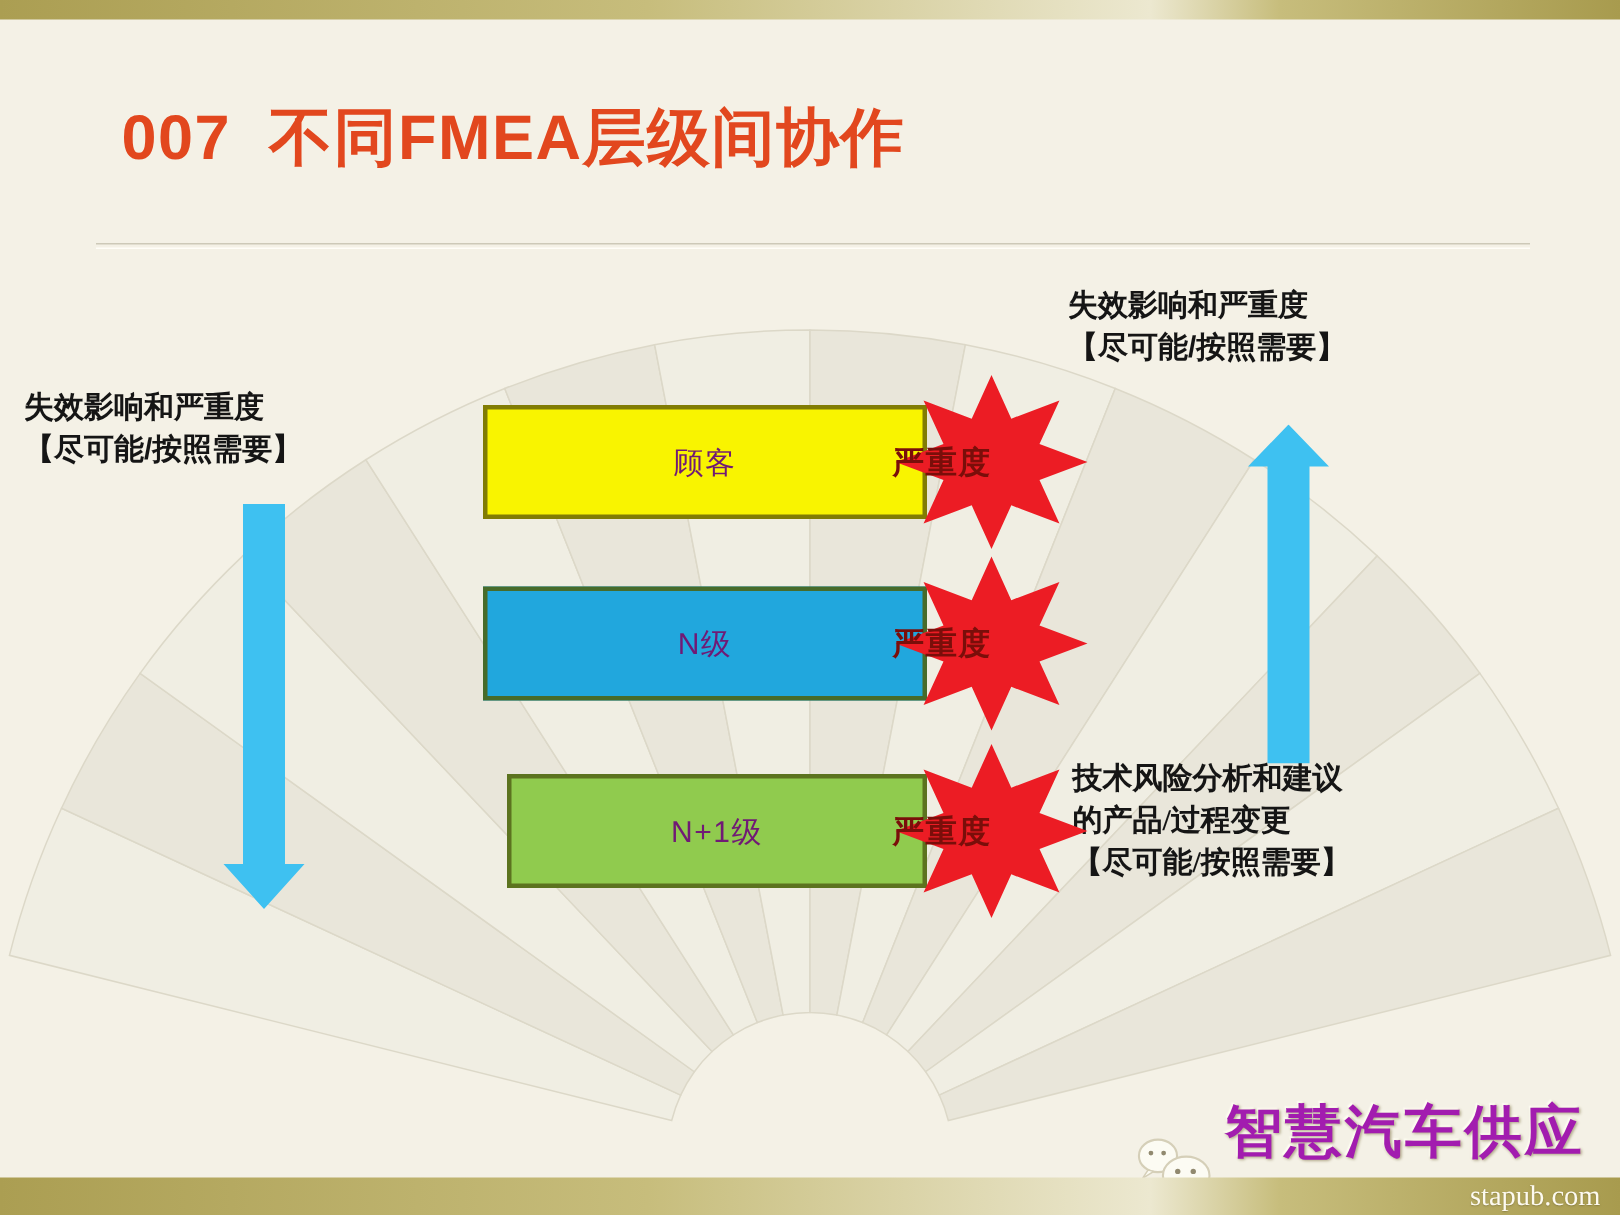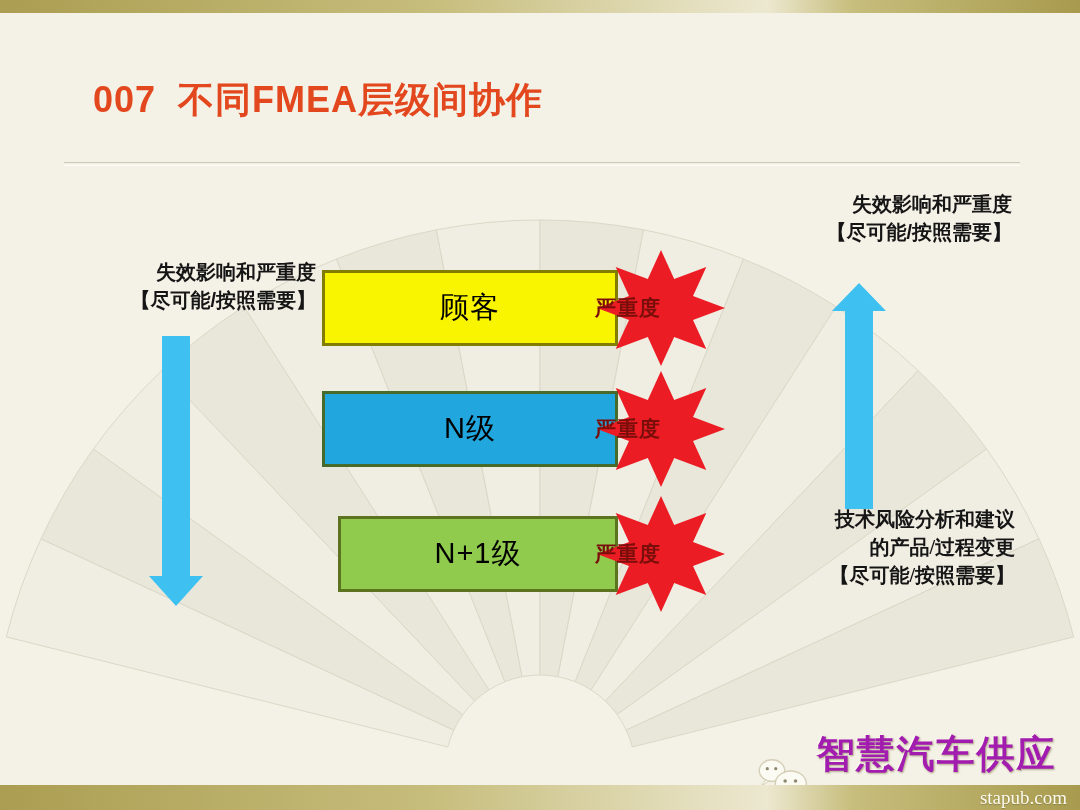--- a/index.html
+++ b/index.html
@@ -17,49 +17,49 @@
     position:absolute;bottom:0;left:0;right:0;height:25px;
     background:linear-gradient(90deg,#ab9e52 0%,#c7bd7c 40%,#ece8d0 71%,#c7bd7c 79%,#a89b4e 100%);
     text-align:right;
   }
   .site{
     font-family:"Liberation Serif","DejaVu Serif",serif;
     font-size:19px;line-height:25px;color:#fdfaf0;padding-right:13px;
     text-shadow:0 1px 1px rgba(110,100,55,.55);
   }
   .title{
-    position:absolute;left:77px;top:60px;margin:16px;
-    font-size:36px;font-weight:bold;letter-spacing:1px;
+    position:absolute;left:77px;top:60px;margin:4px;
+    font-size:42px;font-weight:bold;letter-spacing:1px;
     color:var(--title,#e2471e);white-space:pre;
   }
   .divider{
     position:absolute;left:64px;top:162px;width:956px;height:2px;
     border-top:1px solid #cdc9b8;border-bottom:1px solid #fffef8;
   }
   .ann{
-    position:absolute;width:300px;text-align:right;
+    position:absolute;width:300px;text-align:left;
     font-size:20px;font-weight:bold;color:#151515;line-height:28px;
   }
   .ann-left{left:16px;top:258px;}
   .ann-tr{left:712px;top:190px;}
   .ann-br{left:715px;top:505px;font-family:Liberation Serif, serif;}
   .arrow{position:absolute;color:var(--arrow,#3ec1f1);}
   .arrow polygon{fill:currentColor;}
   .arrow-down{left:147px;top:336px;width:58px;height:270px;}
   .arrow-up{left:830px;top:283px;width:58px;height:226px;}
   .row{position:absolute;left:322px;width:296px;height:76px;}
   .row1{top:270px;}
   .row2{top:391px;}
   .row3{top:516px;}
   .box{
     position:absolute;left:0;top:0;right:0;bottom:0;
     border:3px solid #6f6f20;box-sizing:border-box;
     display:flex;align-items:center;justify-content:center;
   }
-  .box-label{font-size:29px;color:#000000;letter-spacing:1px;}
+  .box-label{font-size:20px;color:#701a75;letter-spacing:1px;}
   .burst{
     position:absolute;left:273px;top:50%;width:132px;height:122px;
     transform:translateY(-50%);
     display:flex;align-items:center;justify-content:flex-start;
   }
   .burst svg{position:absolute;left:0;top:0;width:100%;height:100%;color:var(--burst,#ec1c24);}
   .burst polygon{fill:currentColor;}
   .burst-label{
     position:relative;font-size:21px;font-weight:bold;letter-spacing:1px;
     color:var(--burst-text,#7a0e0a);

